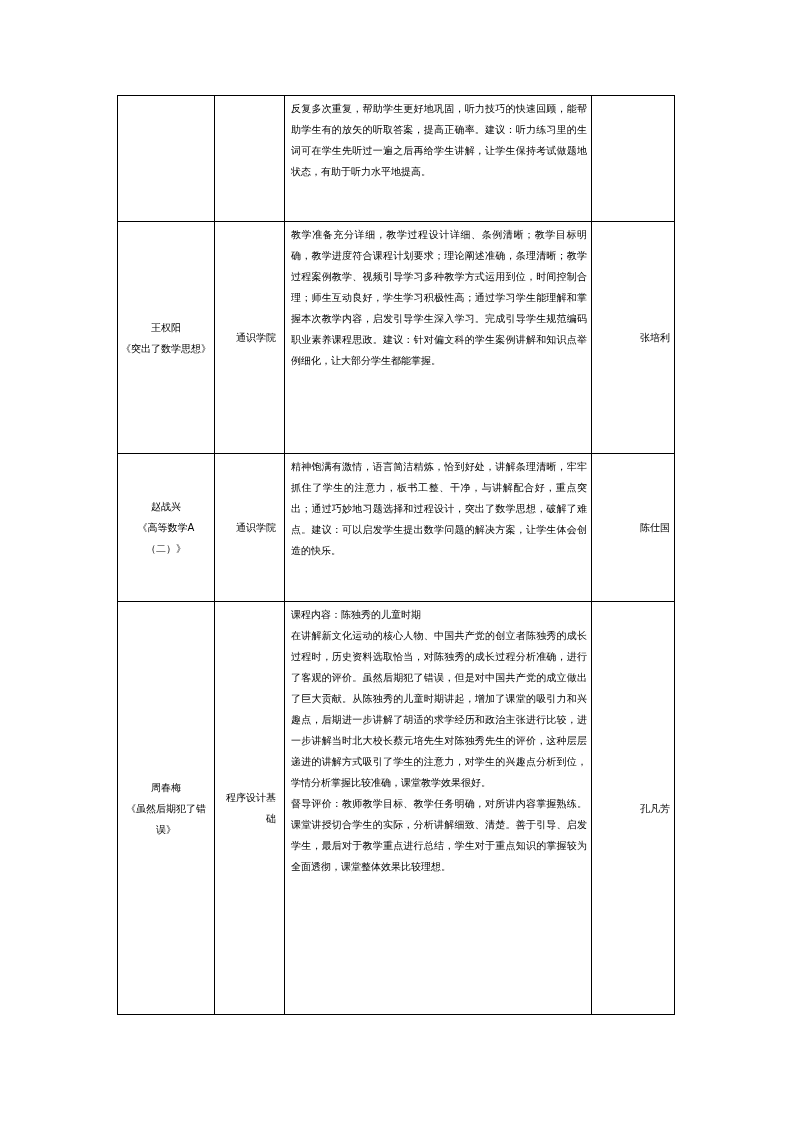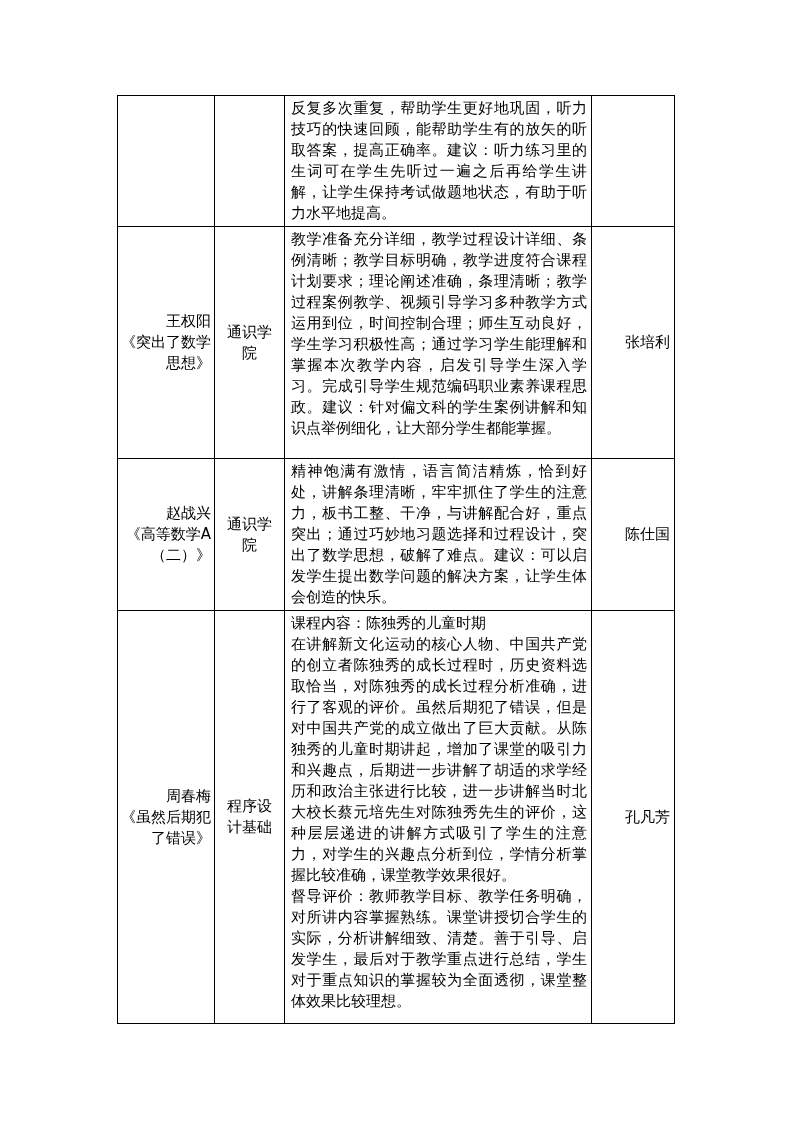--- a/index.html
+++ b/index.html
@@ -26,31 +26,31 @@
   table.eval-table {
     position: absolute;
     left: 117px;
     top: 95px;
     width: 557px;
     border-collapse: collapse;
     table-layout: fixed;
   }
   table.eval-table td {
     border: 1px solid #000000;
-    font-size: 15px;
+    font-size: 10px;
     line-height: 21px;
     overflow: hidden;
   }
   td.c-name {
-    text-align: right;
+    text-align: center;
     vertical-align: middle;
     padding: 2px 3px;
   }
   td.c-college {
-    text-align: center;
+    text-align: right;
     vertical-align: middle;
     padding: 2px 8px;
   }
   td.c-eval {
     vertical-align: top;
     padding: 2px 4px 2px 6px;
   }
   td.c-evaluator {
     text-align: right;
     vertical-align: middle;

